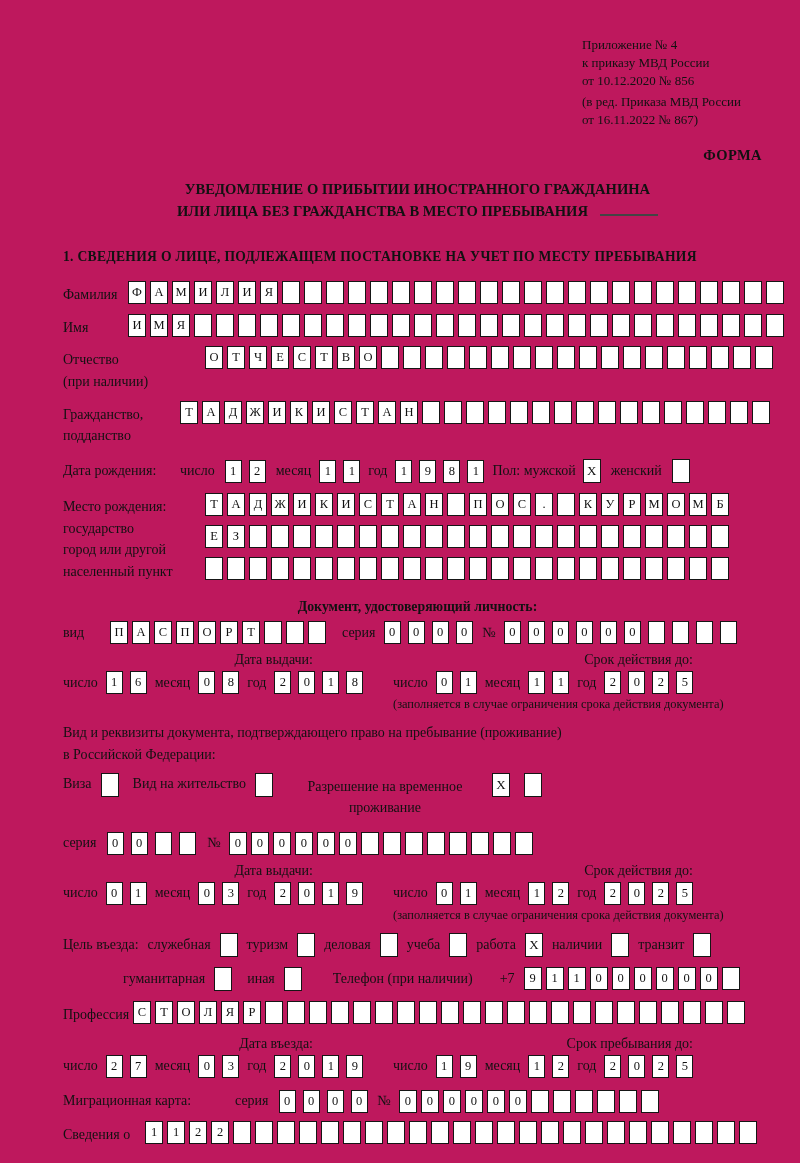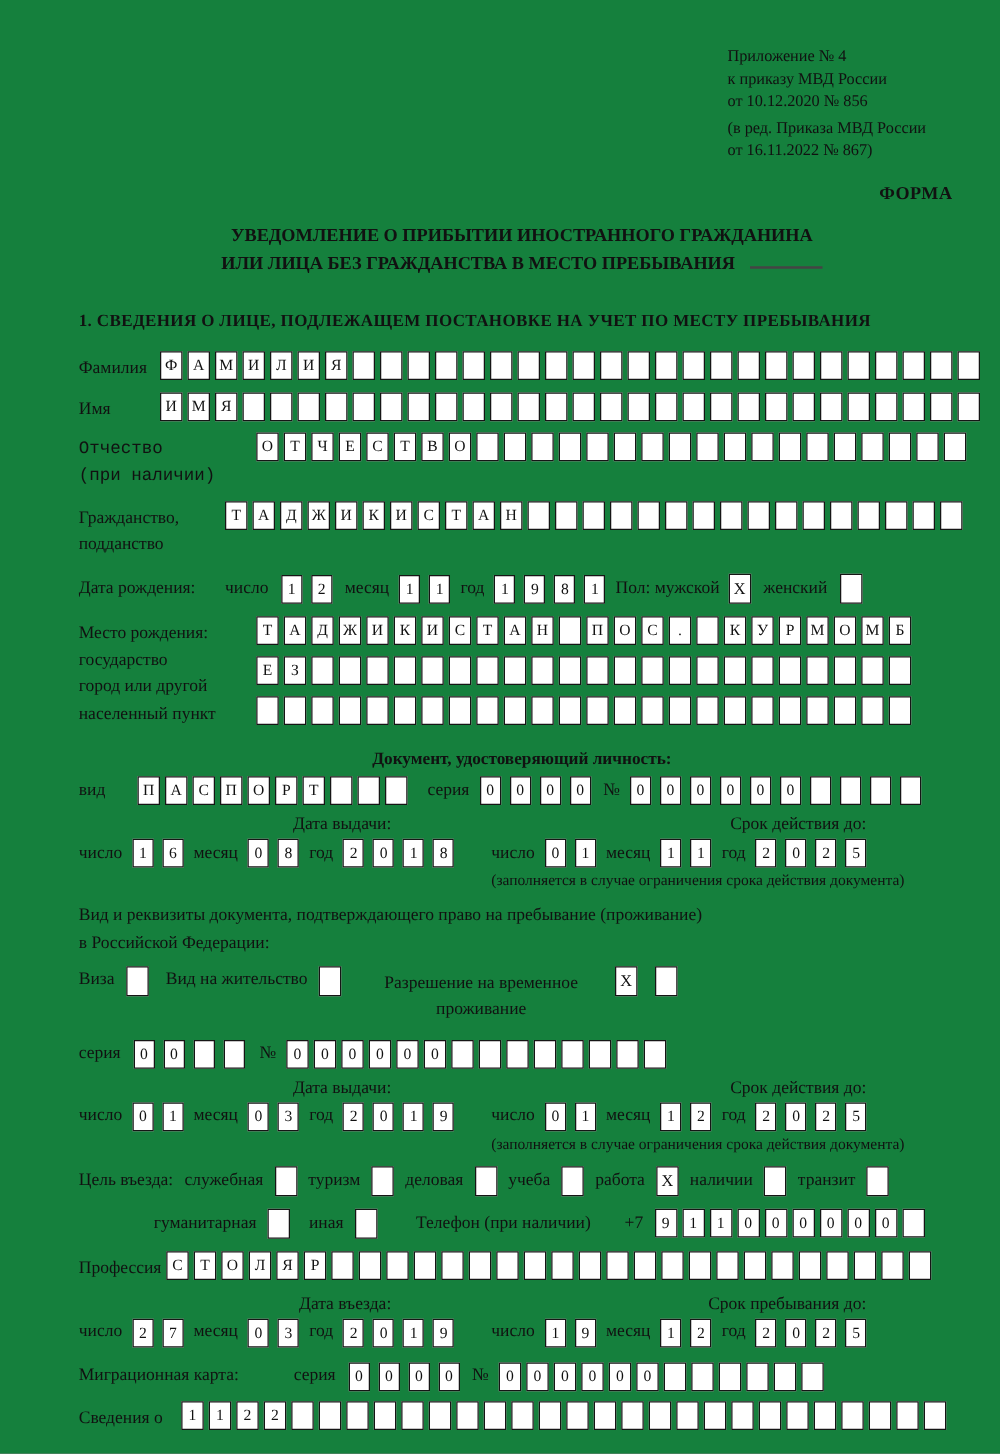--- a/index.html
+++ b/index.html
@@ -1,20 +1,20 @@
 <!DOCTYPE html>
 <html><head>
 <meta charset="utf-8">
 <style>
   html,body{margin:0;padding:0;background:#888;}
   .page{
     position:relative;
     width:800px;height:1163px;
     margin:0 auto;
-    background:#15803d;
+    background:#be185d;
     color:#111;
     font-family:"Liberation Serif","DejaVu Serif",serif;
     font-size:14px;
     padding:36px 28px 0 63px;
     box-sizing:border-box;
     overflow:hidden;
   }
   .appendix{margin-left:auto;width:190px;font-size:13px;line-height:1.38;}
   .appendix .part2{margin-top:3px;}
   .form-label{ text-align:right; font-weight:bold; font-size:14.5px; margin:18px 10px 0 0; letter-spacing:.4px;}
@@ -147,21 +147,21 @@
         <span class="cell"></span>
         <span class="cell"></span>
         <span class="cell"></span>
         <span class="cell"></span>
         <span class="cell"></span>
         <span class="cell"></span>
       </div>
   </div>
 
   <div class="frow">
-    <div class="flabel" style="width:142px;font-family:Liberation Mono, monospace;">
+    <div class="flabel" style="width:142px;">
       <div>Отчество</div>
       <div>(при наличии)</div>
     </div>
     <div class="cells">
         <span class="cell">О</span>
         <span class="cell">Т</span>
         <span class="cell">Ч</span>
         <span class="cell">Е</span>
         <span class="cell">С</span>
         <span class="cell">Т</span>

